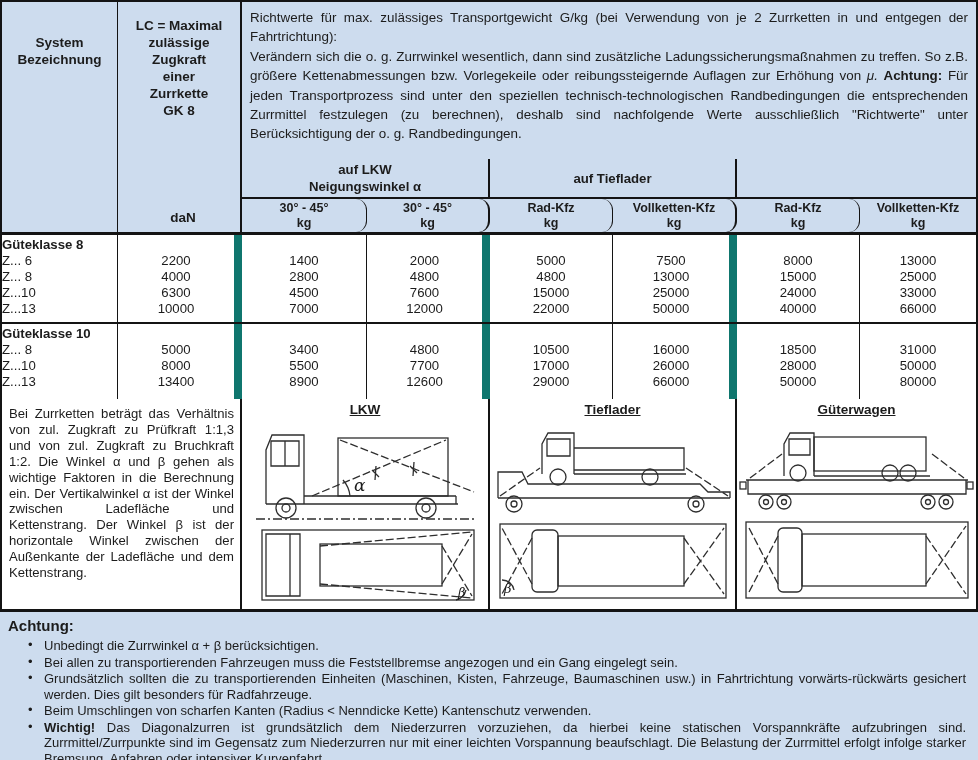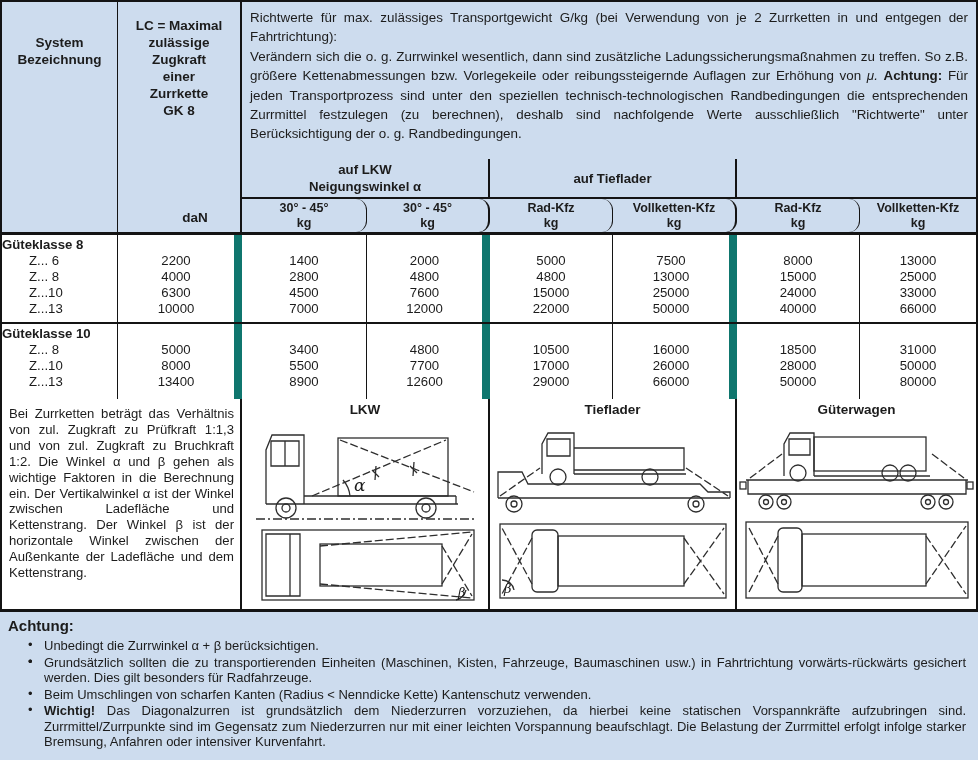--- a/index.html
+++ b/index.html
@@ -8,48 +8,48 @@
   .sheet{width:978px;height:760px;position:relative;background:#cddcee;
          font-family:"Liberation Sans","DejaVu Sans",sans-serif;color:#1c1c1c;overflow:hidden;}
   .table-outer{border:2px solid #141414;border-bottom-width:3px;}
   
   .top-grid{display:grid;grid-template-columns:116px 124px 734px;grid-template-rows:157px 40px 33px;
             border-bottom:3px solid #141414;}
   .syscol{grid-column:1;grid-row:1/4;border-right:1px solid #141414;text-align:center;padding-top:32px;
           font-size:13.5px;line-height:17px;}
   .lccol{grid-column:2;grid-row:1/4;border-right:2px solid #141414;text-align:center;padding-top:15px;
          font-size:13.5px;line-height:17px;position:relative;}
-  .dan{position:absolute;bottom:6px;left:16px;width:100%;text-align:center;font-size:13.5px;}
+  .dan{position:absolute;bottom:6px;left:4px;width:100%;text-align:center;font-size:13.5px;}
   .intro{grid-column:3;grid-row:1;padding:6px 8px 0 8px;font-size:13.4px;line-height:19.4px;}
   .intro .j{text-align:justify;}
   .ghrow{grid-column:3;grid-row:2;display:grid;grid-template-columns:248px 247px 239px;
          border-bottom:2px solid #141414;}
   .gh{display:flex;align-items:center;justify-content:center;text-align:center;line-height:17px;font-size:13.2px;}
   .shrow{grid-column:3;grid-row:3;display:grid;grid-template-columns:125px 123px 123px 124px 123px 116px;}
   .sh{display:flex;align-items:center;justify-content:center;text-align:center;line-height:15px;font-size:12.5px;border-radius:11px;}
   .bold{font-weight:bold;}
   .pre{white-space:pre-line;}
   .sv1{border-right:1px solid #141414;}
   .sv2{border-right:2px solid #141414;}
   
   .body-grid{display:grid;grid-template-columns:116px 124px 125px 123px 123px 124px 123px 116px;
              background:#ffffff;font-size:13.2px;}
   .bc{height:16px;line-height:16px;text-align:center;}
   .tt{height:18px;line-height:19px;text-align:left;font-weight:bold;}
-  .lab{text-align:left;padding-left:27px;}
+  .lab{text-align:left;}
   .s5{height:5px;}
   .s9{height:9px;}
   .v1{border-right:1px solid #141414;}
   .v2{border-right:8px solid #0f766e;}
   .hdiv{grid-column:1/-1;height:2px;background:#141414;}
   
   .draw-grid{display:grid;grid-template-columns:240px 248px 247px 239px;height:210px;background:#ffffff;}
   .note{border-right:2px solid #141414;padding:7px 6px 0 7px;font-size:13.1px;line-height:15.9px;
         text-align:justify;}
-  .dcell{padding-top:3px;}
+  .dcell{padding-top:3px;text-decoration:underline;}
   .dbr{border-right:2px solid #141414;}
   .dtitle{text-align:center;font-weight:bold;font-size:13.5px;height:16px;line-height:16px;}
   svg.draw{display:block;margin:0 auto;}
   .ln{stroke:#2e2e2e;fill:none;stroke-width:1.3;}
   .ch{stroke-dasharray:8 3;}
   .gk{font-family:"DejaVu Serif",serif;font-style:italic;font-size:17px;fill:#1c1c1c;stroke:none;}
   .gks{font-family:"DejaVu Serif",serif;font-style:italic;font-size:13px;fill:#1c1c1c;stroke:none;}
   
   .achtung{height:148px;padding:3px 12px 0 6px;overflow:hidden;}
   .ah{font-size:15px;font-weight:bold;margin:2px 0 4px 2px;}
@@ -302,20 +302,20 @@
           </g>
         </svg>
       </div>
     </div>
   </div>
 
   <div class="achtung">
     <div class="ah">Achtung:</div>
     <ul>
       <li><span class="blt">•</span><b></b><span>Unbedingt die Zurrwinkel α + β berücksichtigen.</span></li>
-      <li><span class="blt">•</span><b></b></li>
+      <li><span class="blt">•</span><b></b><span>Bei allen zu transportierenden Fahrzeugen muss die Feststellbremse angezogen und ein Gang eingelegt sein.</span></li>
       <li><span class="blt">•</span><b></b><span>Grundsätzlich sollten die zu transportierenden Einheiten (Maschinen, Kisten, Fahrzeuge, Baumaschinen usw.) in Fahrtrichtung vorwärts-rückwärts gesichert werden. Dies gilt besonders für Radfahrzeuge.</span></li>
       <li><span class="blt">•</span><b></b><span>Beim Umschlingen von scharfen Kanten (Radius &lt; Nenndicke Kette) Kantenschutz verwenden.</span></li>
       <li><span class="blt">•</span><b>Wichtig!</b><span> Das Diagonalzurren ist grundsätzlich dem Niederzurren vorzuziehen, da hierbei keine statischen Vorspannkräfte aufzubringen sind. Zurrmittel/Zurrpunkte sind im Gegensatz zum Niederzurren nur mit einer leichten Vorspannung beaufschlagt. Die Belastung der Zurrmittel erfolgt infolge starker Bremsung, Anfahren oder intensiver Kurvenfahrt.</span></li>
 
     </ul>
   </div>
 </div>
 
 </body></html>

